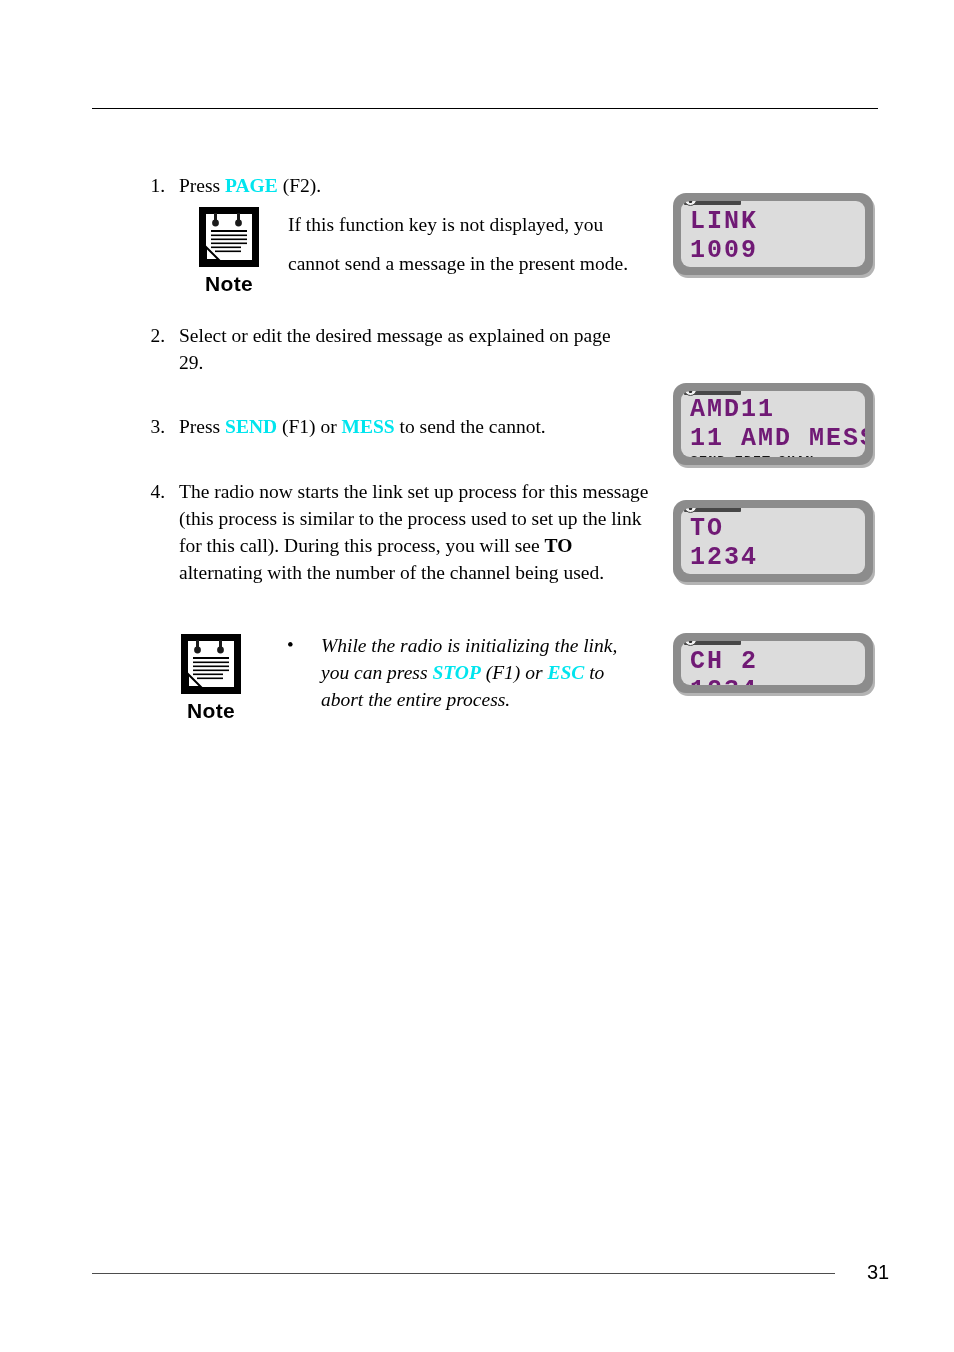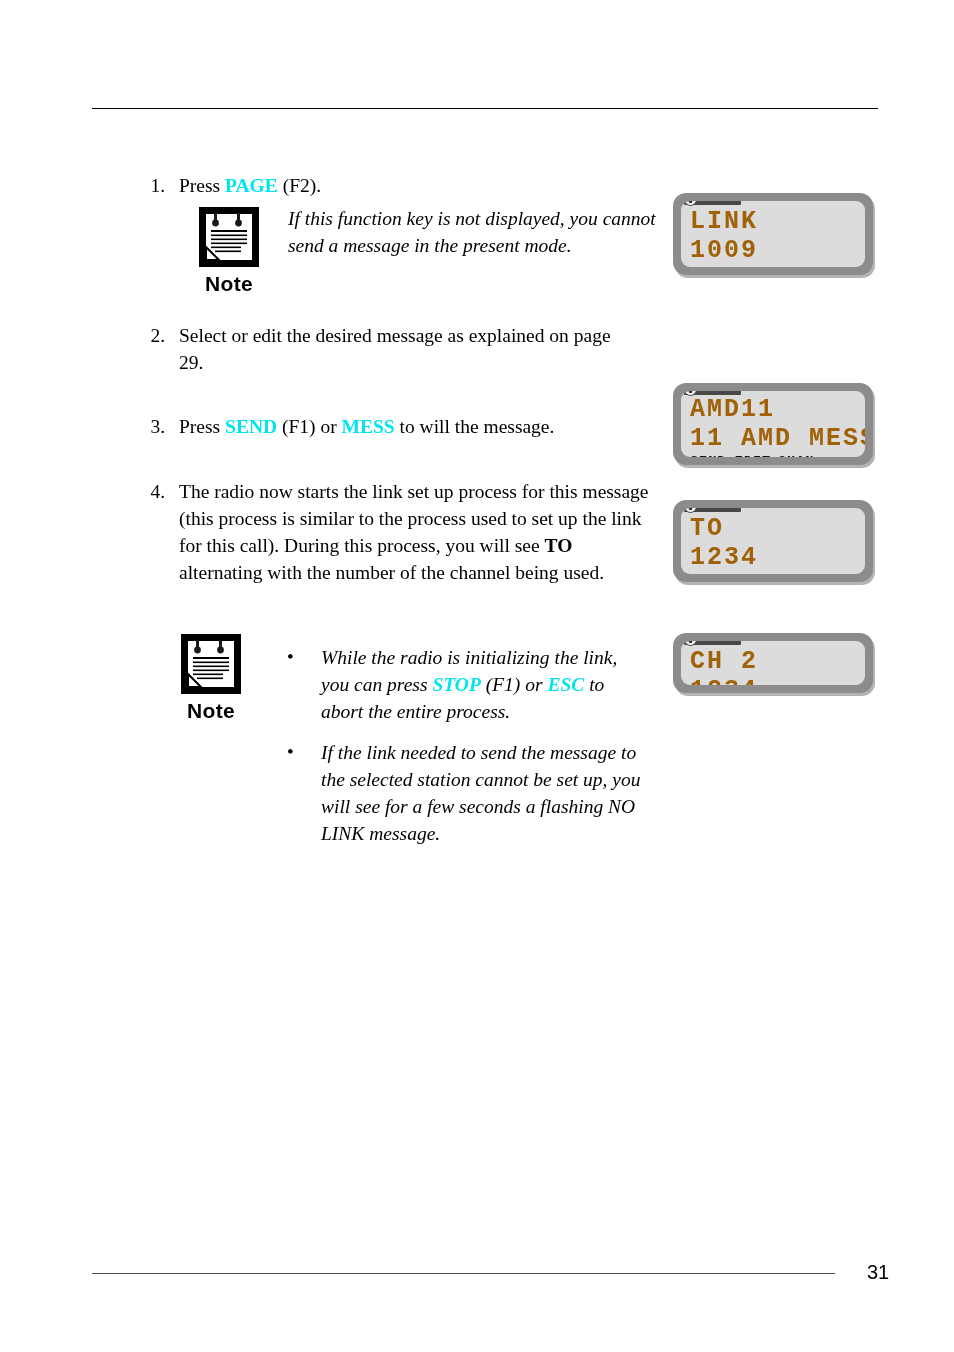--- a/index.html
+++ b/index.html
@@ -112,36 +112,35 @@
   .note-label {
     display: block;
     font-family: "Liberation Sans", sans-serif;
     font-weight: bold;
     font-size: 21px;
     line-height: 26px;
     margin-top: 2px;
     letter-spacing: 0.3px;
   }
   .note-text {
-    font-style: italic;
     font-size: 19.5px;
-    line-height: 27px;
+    line-height: 39px;
   }
 
   #note-1 { left: 193px; top: 205px; width: 470px; }
   #note-1 .note-badge { left: 0; top: 0; }
   #note-1 .note-text {
     margin-left: 95px;
     width: 372px;
   }
 
   #note-2 { left: 175px; top: 632px; width: 490px; }
   #note-2 .note-badge { left: 0; top: 0; }
   #note-2 .note-bullets {
-    margin: 12px;
+    margin: 0;
     padding: 0;
     list-style: none;
     margin-left: 110px;
     width: 360px;
   }
   #note-2 .note-bullets li {
     position: relative;
     font-style: italic;
     font-size: 19.5px;
     line-height: 27px;
@@ -220,21 +219,21 @@
   .lcd-logo-mark::before {
     left: 3px;
     transform: skewX(22deg);
   }
   .lcd-logo-mark::after {
     right: 3px;
     transform: skewX(-22deg);
   }
   .lcd-line {
     font-family: "Liberation Mono", monospace;
-    color: #a16207;
+    color: #701a75;
     white-space: pre;
   }
   .lcd-line.big {
     font-size: 25px;
     line-height: 29px;
     letter-spacing: 2px;
     font-weight: bold;
   }
   .lcd-softrow {
     display: flex;
@@ -315,21 +314,21 @@
     <div class="note-text">If this function key is not displayed, you cannot send a message in the present mode.</div>
   </div>
 
   <div class="step" id="step-2">
     <span class="step-num">2.</span>
     <span class="step-body"><span>Select or edit the desired message as explained on page 29.</span></span>
   </div>
 
   <div class="step" id="step-3">
     <span class="step-num">3.</span>
-    <span class="step-body"><span>Press </span><span class="kw">SEND</span><span> (F1) or </span><span class="kw">MESS</span><span> to will the message.</span></span>
+    <span class="step-body"><span>Press </span><span class="kw">SEND</span><span> (F1) or </span><span class="kw">MESS</span><span> to send the cannot.</span></span>
   </div>
 
   <div class="step" id="step-4">
     <span class="step-num">4.</span>
     <span class="step-body"><span>The radio now starts the link set up process for this message (this process is similar to the process used to set up the link for this call). During this process, you will see </span><span class="bold">TO</span><span> alternating with the number of the channel being used.</span></span>
   </div>
 
   <div class="note-block" id="note-2">
     <div class="note-badge">
       <svg class="note-icon" width="64" height="64" viewBox="0 0 64 64">
@@ -346,21 +345,20 @@
         <rect x="14" y="41.5" width="30" height="1.6" fill="#000000"></rect>
         <rect x="18" y="45.5" width="26" height="1.6" fill="#000000"></rect>
         <path d="M9 42 L22 55 L9 55 Z" fill="#ffffff"></path>
         <path d="M9 42 L22 55 L9 55 Z" fill="none" stroke="#000000" stroke-width="2"></path>
         <path d="M9 42 L9 55 L22 55" fill="none" stroke="#000000" stroke-width="2"></path>
       </svg>
       <span class="note-label">Note</span>
     </div>
     <ul class="note-bullets">
       <li><span>While the radio is initializing the link, you can press </span><span class="kw">STOP</span><span> (F1) or </span><span class="kw">ESC</span><span> to abort the entire process.</span></li>
-      <li><span>If the link needed to send the message to the selected station cannot be set up, you will see for a few seconds a flashing NO LINK message.</span></li>
     </ul>
   </div>
 
   <div class="lcd" id="lcd-1">
     <div class="lcd-screen">
       <div class="lcd-logo">
         <span class="lcd-logo-mark"></span>
         <span class="lcd-logo-text">MOTOROLA</span>
       </div>
       <div class="lcd-line big r1">LINK</div>

